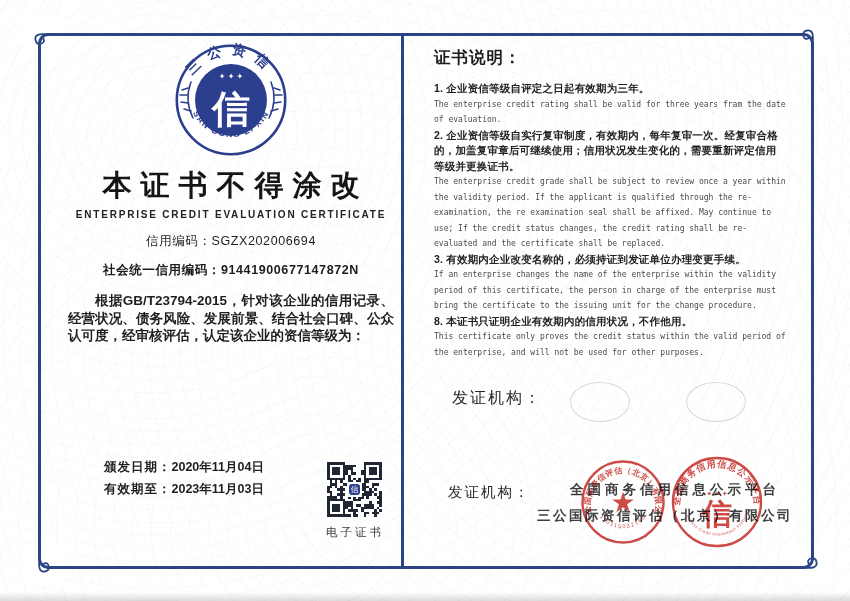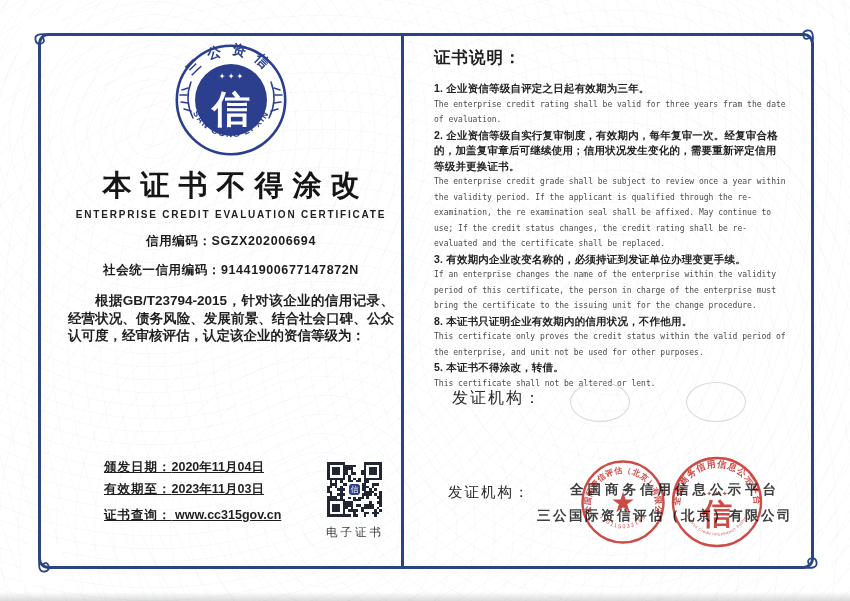--- a/index.html
+++ b/index.html
@@ -28,29 +28,29 @@
   .curl-br{left:790px;top:545px;transform:rotate(180deg);}
   .curl-bl{left:22px;top:545px;transform:rotate(270deg);}
   
   .page-left{position:absolute;left:38px;top:33px;width:366px;height:536px;}
   .page-right{position:absolute;left:404px;top:33px;width:410px;height:536px;}
   .left-inner{position:absolute;left:22px;top:0;width:342px;text-align:center;color:#1f1f1f;}
   .logo-wrap{width:114px;height:114px;margin:10px auto 0;}
   .cert-title{margin-top:9px;font-size:29px;font-weight:900;letter-spacing:9px;padding-left:9px;
     color:#151515;white-space:nowrap;}
   .cert-subtitle{margin-top:3px;font-size:10px;font-weight:700;letter-spacing:1.8px;color:#222;white-space:nowrap;}
-  .credit-line{margin-top:13px;font-size:12.5px;font-weight:700;letter-spacing:.6px;color:#1d1d1d;}
+  .credit-line{margin-top:13px;font-size:12.5px;font-weight:400;letter-spacing:.6px;color:#1d1d1d;}
   .company-name{margin-top:8px;font-size:20px;font-weight:800;letter-spacing:1.5px;color:#d7261d;white-space:nowrap;}
   .social-line{margin-top:12px;font-size:12.5px;font-weight:700;letter-spacing:.6px;color:#1d1d1d;}
   .body-para{margin:13px 8px 0;text-align:justify;text-indent:2em;font-size:13.5px;font-weight:600;
     line-height:17.5px;color:#1f1f1f;}
   .rating{margin-top:22px;font-size:34px;font-weight:900;letter-spacing:3px;color:#c9201d;
     font-family:"Liberation Serif",serif;white-space:nowrap;}
   .dates{position:absolute;left:66px;top:427px;text-align:left;font-size:12.5px;font-weight:700;color:#1f1f1f;}
-  .dates .row{margin-bottom:8px;line-height:14px;text-decoration:underline;}
+  .dates .row{margin-bottom:8px;line-height:14px;}
   .dates .row.query{margin-top:12px;}
   .dates .lbl{letter-spacing:1px;}
   .qr{position:absolute;left:289px;top:429px;width:55px;height:55px;display:grid;
     grid-template-columns:repeat(21,1fr);grid-template-rows:repeat(21,1fr);background:#fff;}
   .qr i{display:block;background:#202733;}
   .qr-logo{position:absolute;left:20px;top:20px;width:15px;height:15px;background:#fff;
     display:flex;align-items:center;justify-content:center;}
   .qr-logo span{width:11px;height:11px;background:#2b3f8e;border-radius:3px;color:#fff;font-size:8px;
     line-height:11px;text-align:center;display:block;}
   .qr-caption{position:absolute;left:270px;top:492px;width:94px;text-align:center;letter-spacing:3px;
@@ -140,21 +140,20 @@
 
       <div class="social-line"><span>社会统一信用编码：</span><span>91441900677147872N</span></div>
 
       <div class="body-para">根据GB/T23794-2015，针对该企业的信用记录、经营状况、债务风险、发展前景、结合社会口碑、公众认可度，经审核评估，认定该企业的资信等级为：</div>
 
     </div>
 
     <div class="dates">
       <div class="row"><span class="lbl">颁发日期：</span><span>2020年11月04日</span></div>
       <div class="row"><span class="lbl">有效期至：</span><span>2023年11月03日</span></div>
-      <div class="row query"><span class="lbl">证书查询：</span>&nbsp;<span>www.cc315gov.cn</span></div>
     </div>
 
     <div class="qr">
         <i style="grid-area: 1 / 1;"></i>
         <i style="grid-area: 1 / 2;"></i>
         <i style="grid-area: 1 / 3;"></i>
         <i style="grid-area: 1 / 4;"></i>
         <i style="grid-area: 1 / 5;"></i>
         <i style="grid-area: 1 / 6;"></i>
         <i style="grid-area: 1 / 7;"></i>
@@ -404,25 +403,21 @@
         <div class="clause">
           <div class="zh">2. 企业资信等级自实行复审制度，有效期内，每年复审一次。经复审合格的，加盖复审章后可继续使用；信用状况发生变化的，需要重新评定信用等级并更换证书。</div>
           <div class="en">The enterprise credit grade shall be subject to review once a year within the validity period. If the applicant is qualified through the re-examination, the re examination seal shall be affixed. May continue to use; If the credit status changes, the credit rating shall be re-evaluated and the certificate shall be replaced.</div>
         </div>
         <div class="clause">
           <div class="zh">3. 有效期内企业改变名称的，必须持证到发证单位办理变更手续。</div>
           <div class="en">If an enterprise changes the name of the enterprise within the validity period of this certificate, the person in charge of the enterprise must bring the certificate to the issuing unit for the change procedure.</div>
         </div>
         <div class="clause">
           <div class="zh">8. 本证书只证明企业有效期内的信用状况，不作他用。</div>
-          <div class="en">This certificate only proves the credit status within the valid period of the enterprise, and unit not be used for other purposes.</div>
-        </div>
-        <div class="clause">
-          <div class="zh">5. 本证书不得涂改，转借。</div>
-          <div class="en">This certificate shall not be altered or lent.</div>
+          <div class="en">This certificate only proves the credit status within the valid period of the enterprise, and will not be used for other purposes.</div>
         </div>
       </div>
     </div>
 
     <div class="annual-label">发证机构：</div>
     <div class="oval oval-1"></div>
     <div class="oval oval-2"></div>
 
     <div class="issuer-label">发证机构：</div>
     <div class="issuer-line issuer-line-1">全国商务信用信息公示平台</div>

